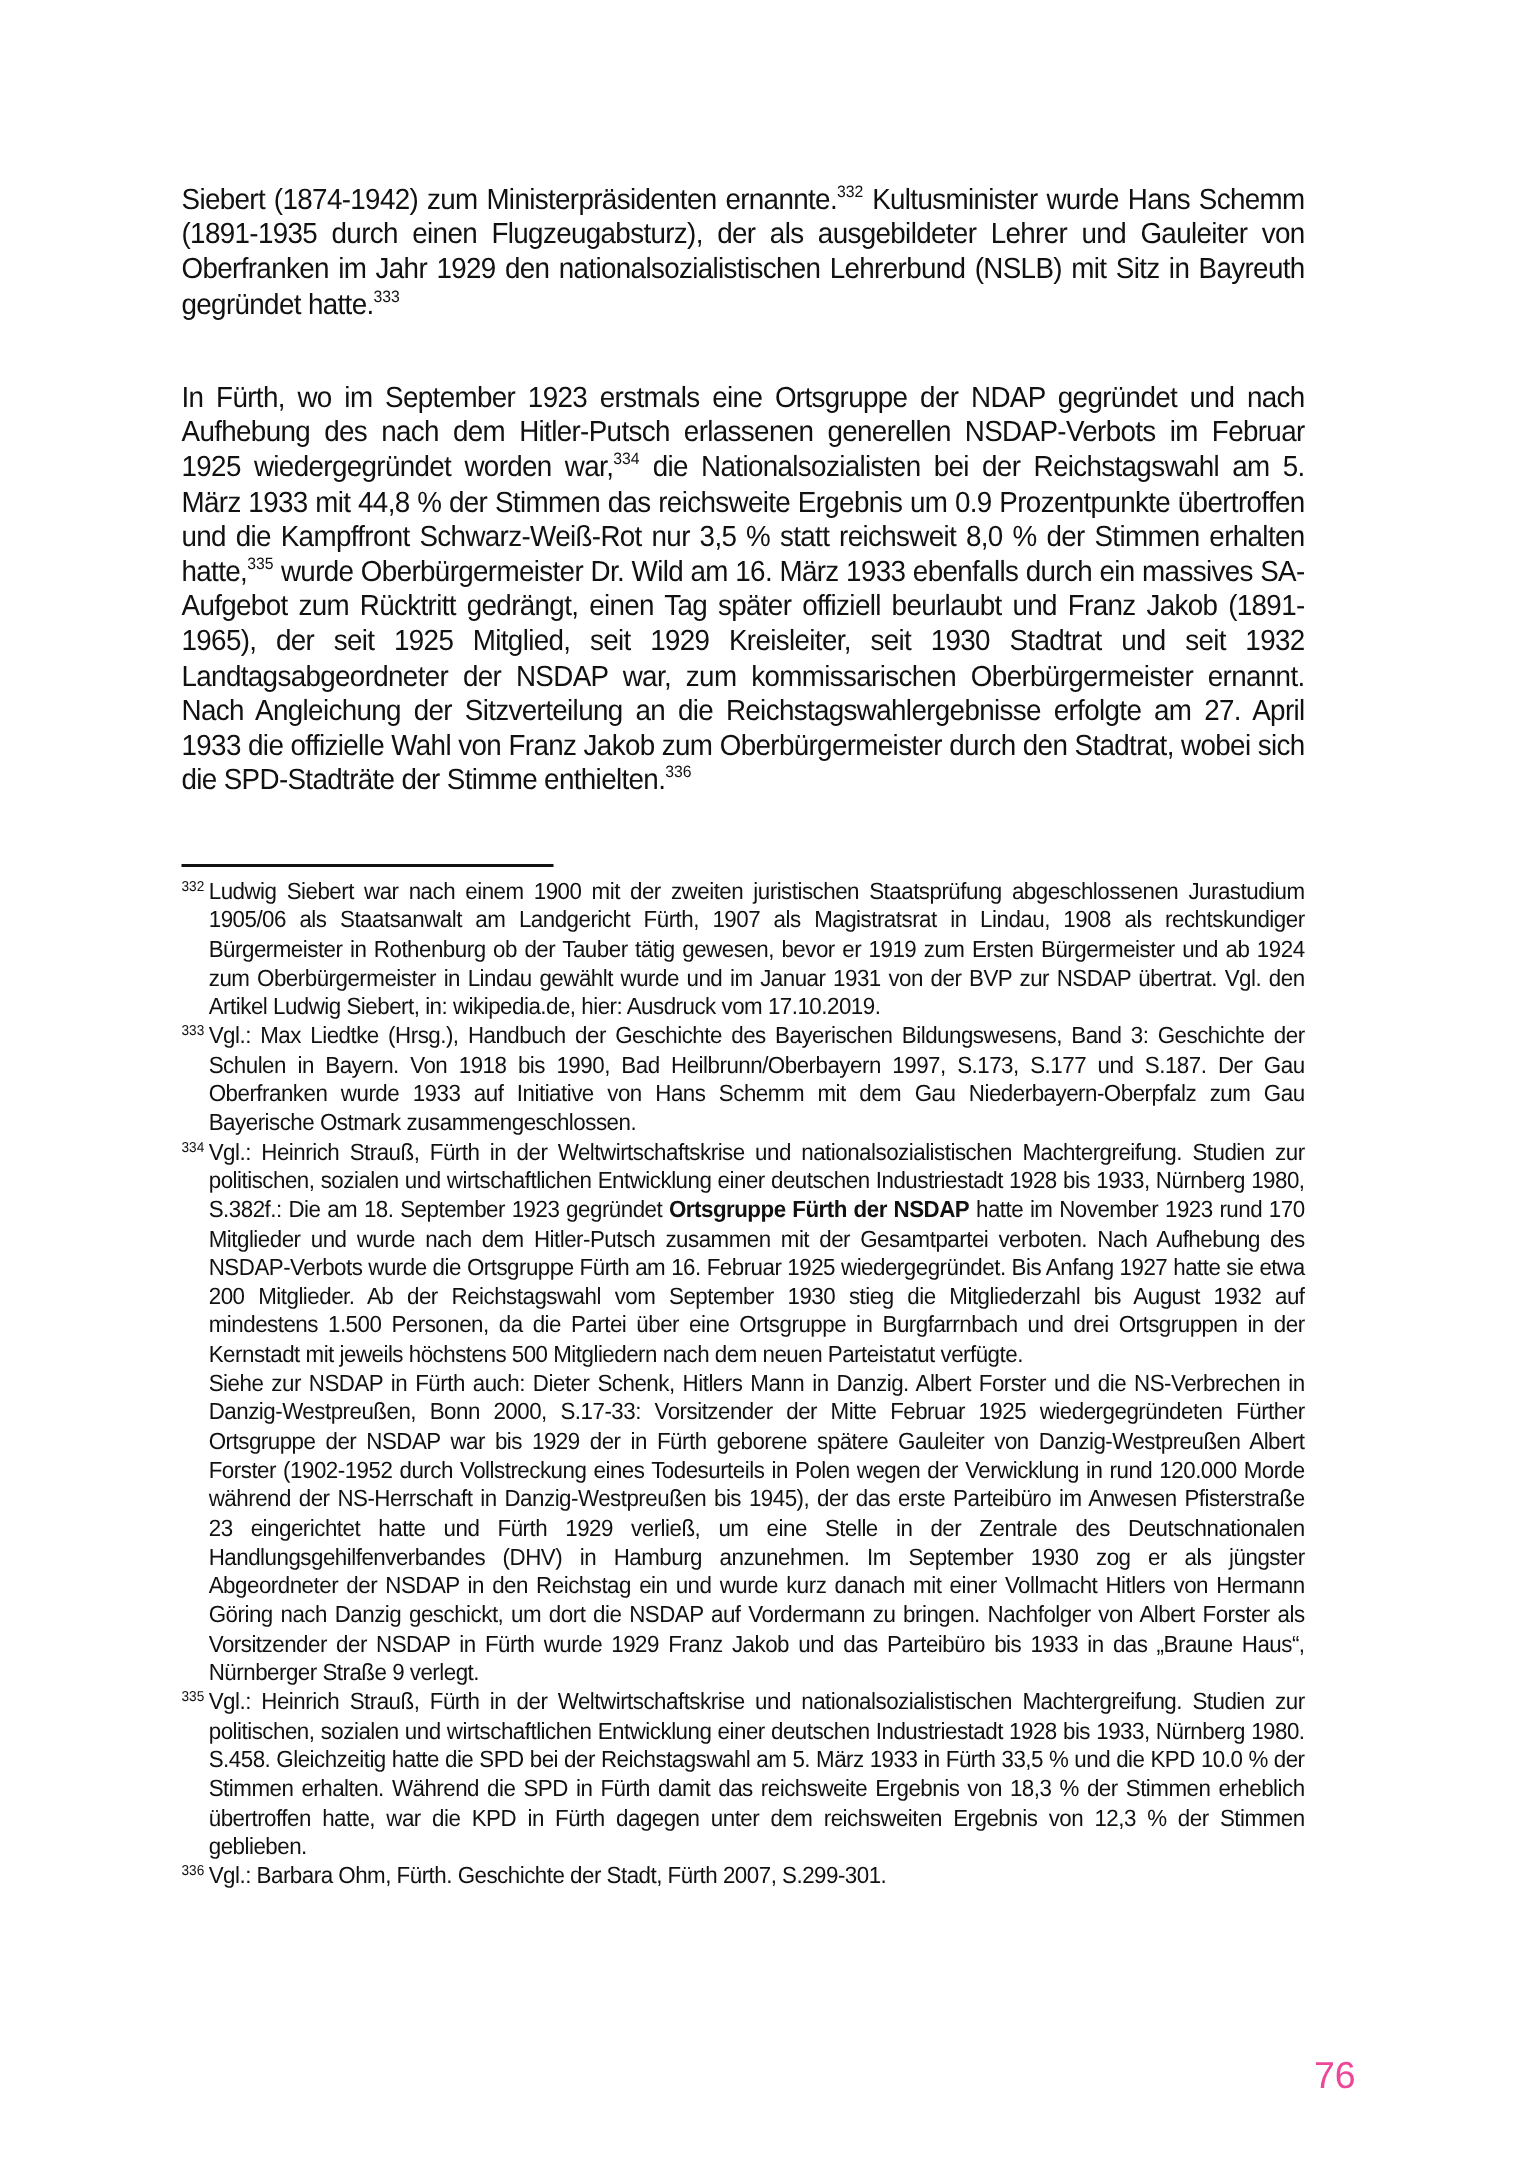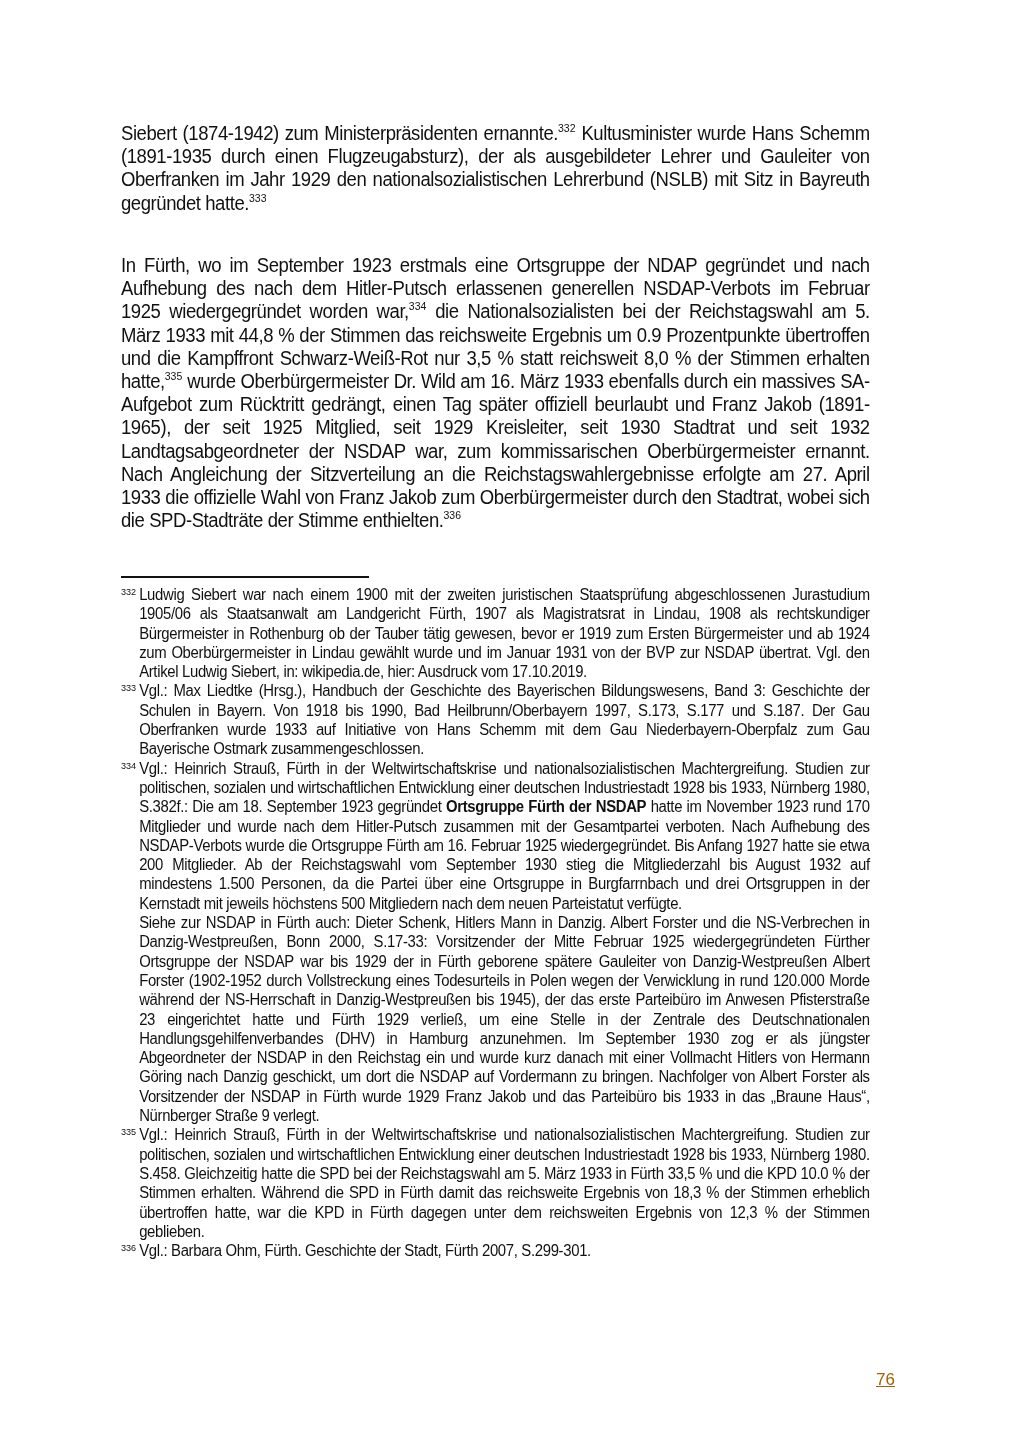--- a/index.html
+++ b/index.html
@@ -23,21 +23,21 @@
     font-size: 15.6px; line-height: 19.3px;
     letter-spacing: -0.35px;
     transform: scaleX(0.955); transform-origin: left top;
   }
   .fn { position: relative; padding-left: 19px; text-align: justify; margin: 0; }
   .fn .fn-num { position: absolute; left: 0; top: 0; font-size: 9.5px; line-height: 14px; letter-spacing: 0; }
   .fn-cont { padding-left: 19px; text-align: justify; margin: 0; }
   .fn b { font-weight: bold; }
   .page-number {
     position: absolute; left: 876px; top: 1370px;
-    font-family: "Liberation Sans", sans-serif; font-size: 17px; color: #a16207; text-decoration: underline;
+    font-family: "Liberation Sans", sans-serif; font-size: 25px; color: #ec4899;
   }
 </style>
 </head>
 <body>
 
 <div class="page">
 
   <div class="body-text" id="para1">
     <p>
       <span>Siebert (1874-1942) zum Ministerpräsidenten ernannte.</span><sup>332</sup><span> Kultusminister wurde Hans Schemm (1891-1935 durch einen Flugzeugabsturz), der als ausgebildeter Lehrer und Gauleiter von Oberfranken im Jahr 1929 den nationalsozialistischen Lehrerbund (NSLB) mit Sitz in Bayreuth gegründet hatte.</span><sup>333</sup>

